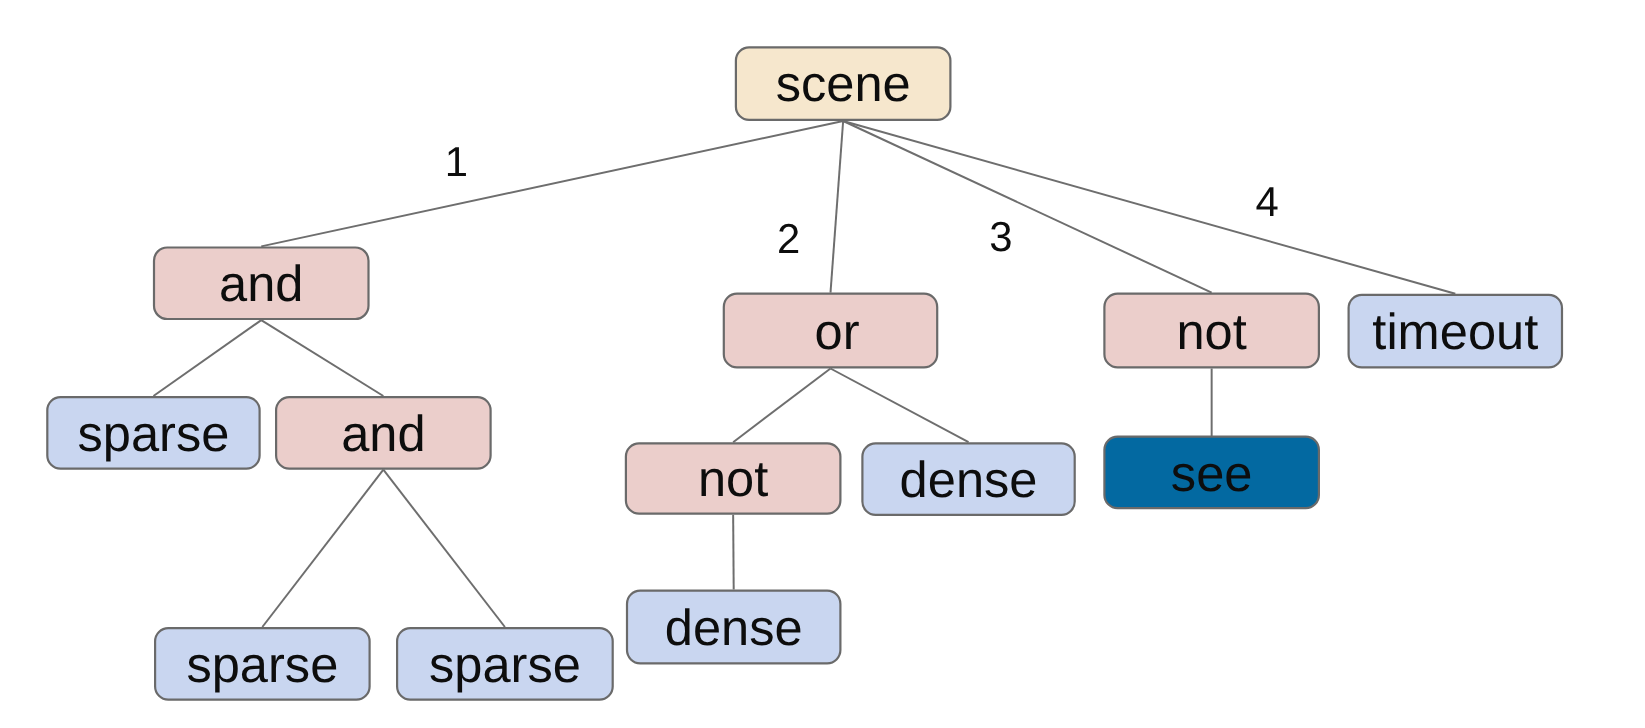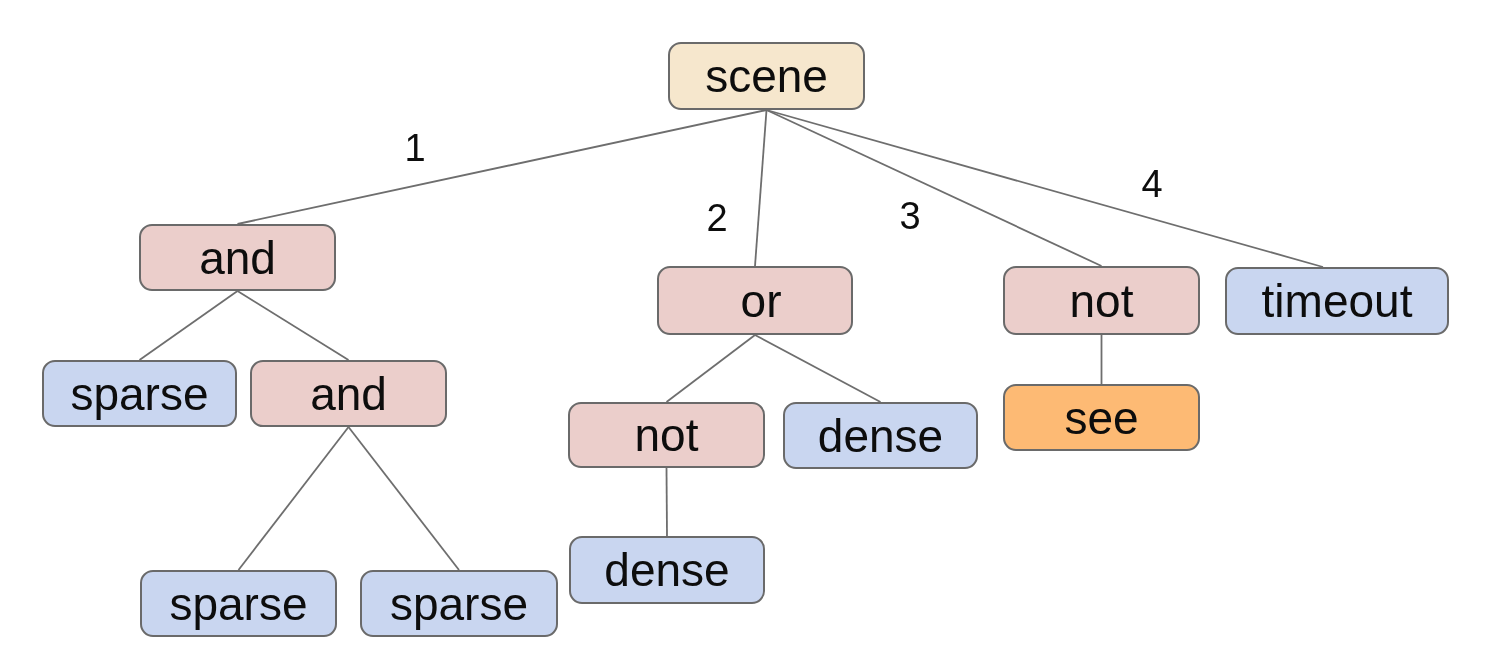--- a/index.html
+++ b/index.html
@@ -62,22 +62,22 @@
       <line x1="666.5" y1="468" x2="667" y2="536" stroke="#6e6e6e" stroke-width="1.8"></line>
     </svg>
 <div class="edge-label" style="left: 415px; top: 148px; color: rgb(13, 13, 13);">1</div>
     <div class="edge-label" style="left: 717px; top: 218px; color: rgb(13, 13, 13);">2</div>
     <div class="edge-label" style="left: 910px; top: 216px; color: rgb(13, 13, 13);">3</div>
     <div class="edge-label" style="left: 1152px; top: 184px; color: rgb(13, 13, 13);">4</div>
     <div class="node" style="left: 668px; top: 42px; width: 197px; height: 68px; background: rgb(246, 231, 205); border-color: rgb(106, 106, 106); color: rgb(13, 13, 13);">scene</div>
     <div class="node" style="left: 139px; top: 224px; width: 197px; height: 67px; background: rgb(235, 206, 203); border-color: rgb(106, 106, 106); color: rgb(13, 13, 13);">and</div>
     <div class="node" style="left: 657px; top: 266px; width: 196px; height: 69px; background: rgb(235, 206, 203); border-color: rgb(106, 106, 106); color: rgb(13, 13, 13); padding-left: 12px;">or</div>
     <div class="node" style="left: 1003px; top: 266px; width: 197px; height: 69px; background: rgb(235, 206, 203); border-color: rgb(106, 106, 106); color: rgb(13, 13, 13);">not</div>
-    <div class="node" style="left: 1225px; top: 267px; width: 224px; height: 68px; background: rgb(201, 214, 240); border-color: rgb(106, 106, 106); color: rgb(13, 13, 13);">timeout</div>
+    <div class="node" style="left: 1225px; top: 267px; width: 196px; height: 68px; background: rgb(201, 214, 240); border-color: rgb(106, 106, 106); color: rgb(13, 13, 13);">timeout</div>
     <div class="node" style="left: 42px; top: 360px; width: 195px; height: 67px; background: rgb(201, 214, 240); border-color: rgb(106, 106, 106); color: rgb(13, 13, 13);">sparse</div>
     <div class="node" style="left: 250px; top: 360px; width: 197px; height: 67px; background: rgb(235, 206, 203); border-color: rgb(106, 106, 106); color: rgb(13, 13, 13);">and</div>
     <div class="node" style="left: 568px; top: 402px; width: 197px; height: 66px; background: rgb(235, 206, 203); border-color: rgb(106, 106, 106); color: rgb(13, 13, 13);">not</div>
     <div class="node" style="left: 783px; top: 402px; width: 195px; height: 67px; background: rgb(201, 214, 240); border-color: rgb(106, 106, 106); color: rgb(13, 13, 13);">dense</div>
-    <div class="node" style="left: 1003px; top: 384px; width: 197px; height: 67px; background: #fdba74; border-color: rgb(106, 106, 106); color: rgb(13, 13, 13);">see</div>
+    <div class="node" style="left: 1003px; top: 396px; width: 197px; height: 67px; background: #0369a1; border-color: rgb(106, 106, 106); color: rgb(13, 13, 13);">see</div>
     <div class="node" style="left: 140px; top: 570px; width: 197px; height: 67px; background: rgb(201, 214, 240); border-color: rgb(106, 106, 106); color: rgb(13, 13, 13);">sparse</div>
     <div class="node" style="left: 360px; top: 570px; width: 198px; height: 67px; background: rgb(201, 214, 240); border-color: rgb(106, 106, 106); color: rgb(13, 13, 13);">sparse</div>
     <div class="node" style="left: 569px; top: 536px; width: 196px; height: 68px; background: rgb(201, 214, 240); border-color: rgb(106, 106, 106); color: rgb(13, 13, 13);">dense</div>
   </div>
 
 </body></html>

